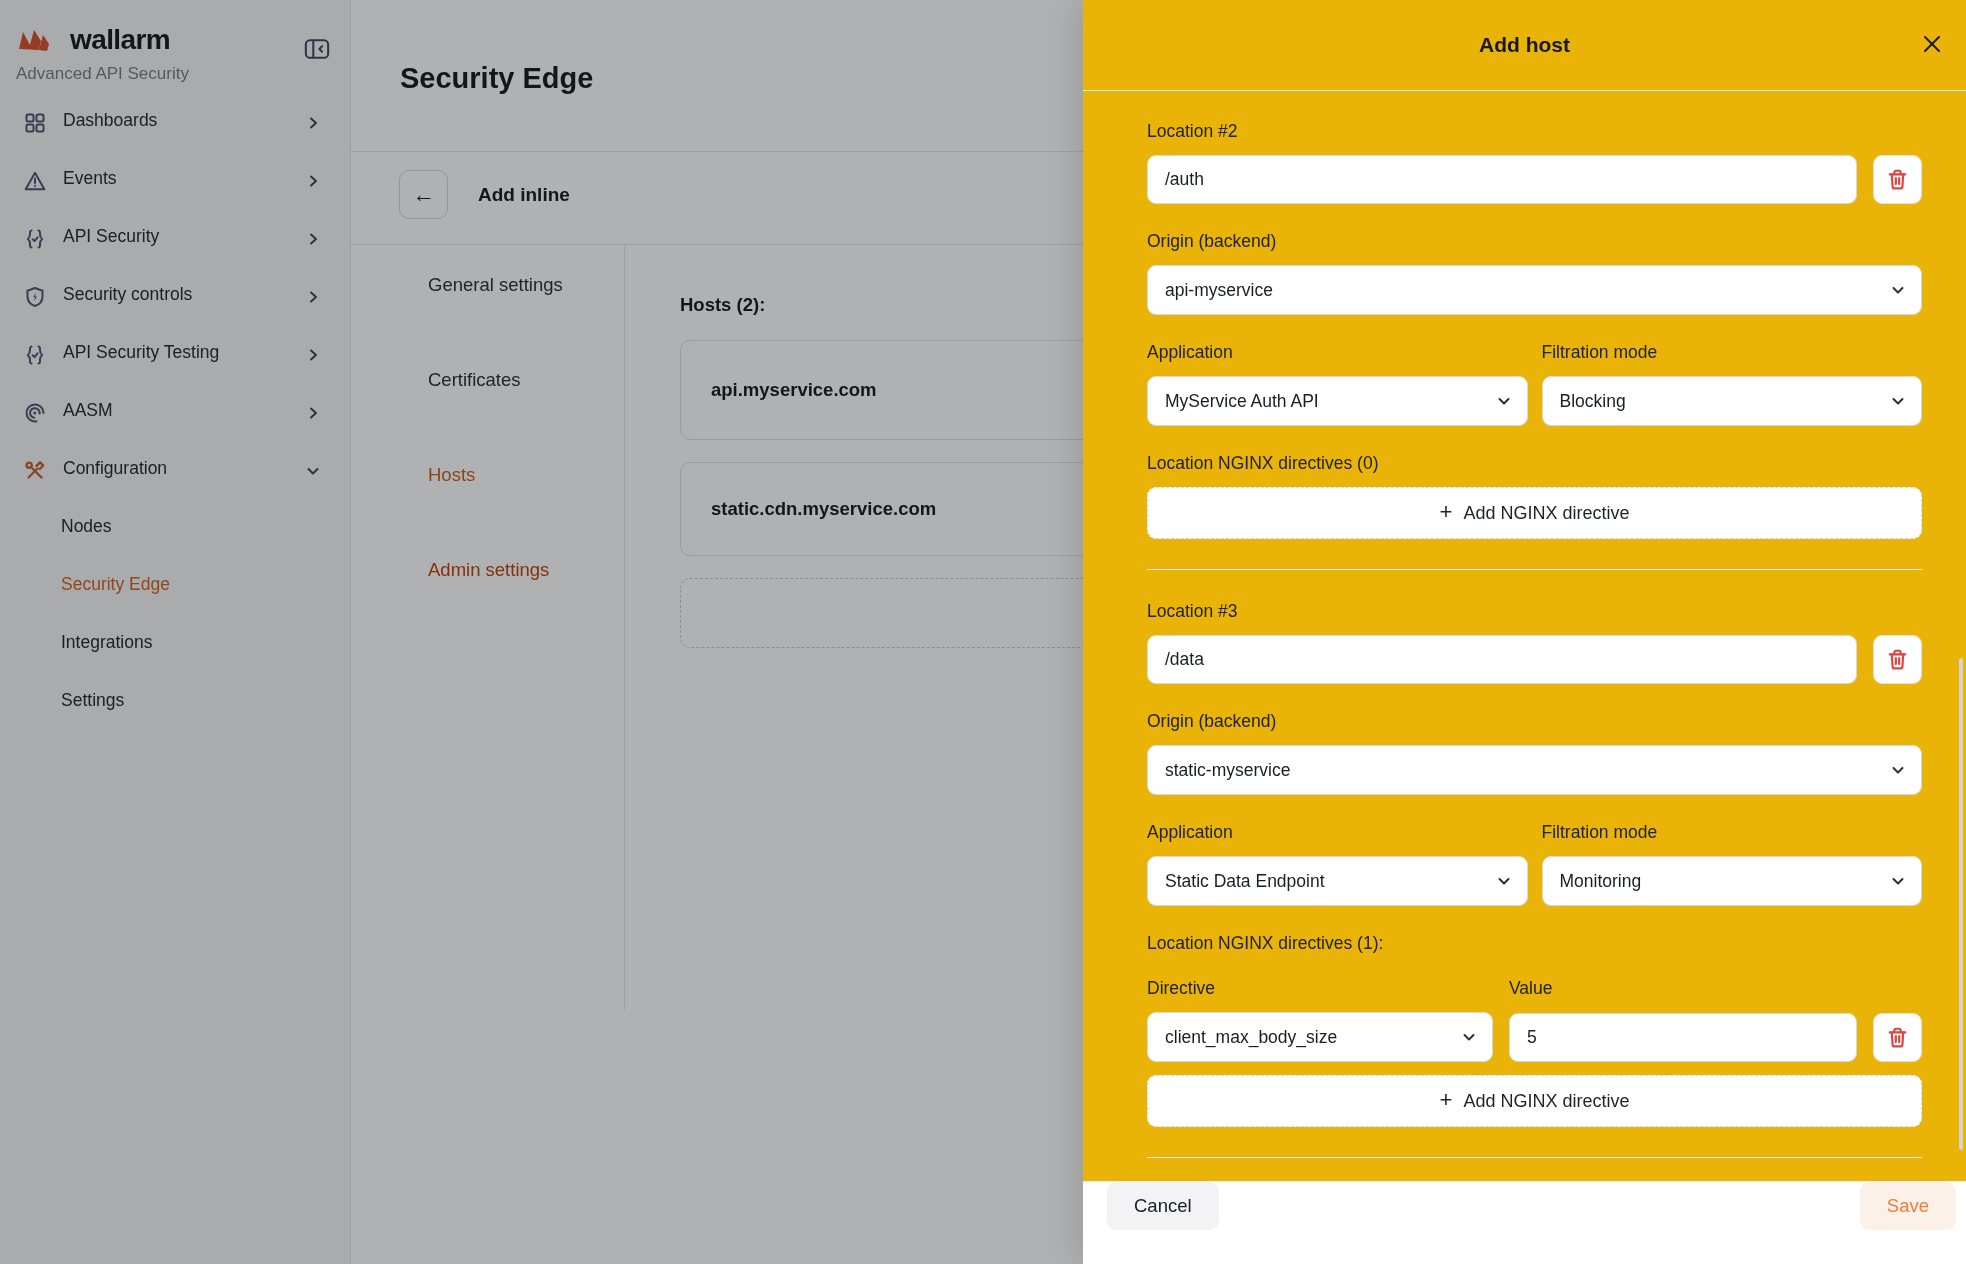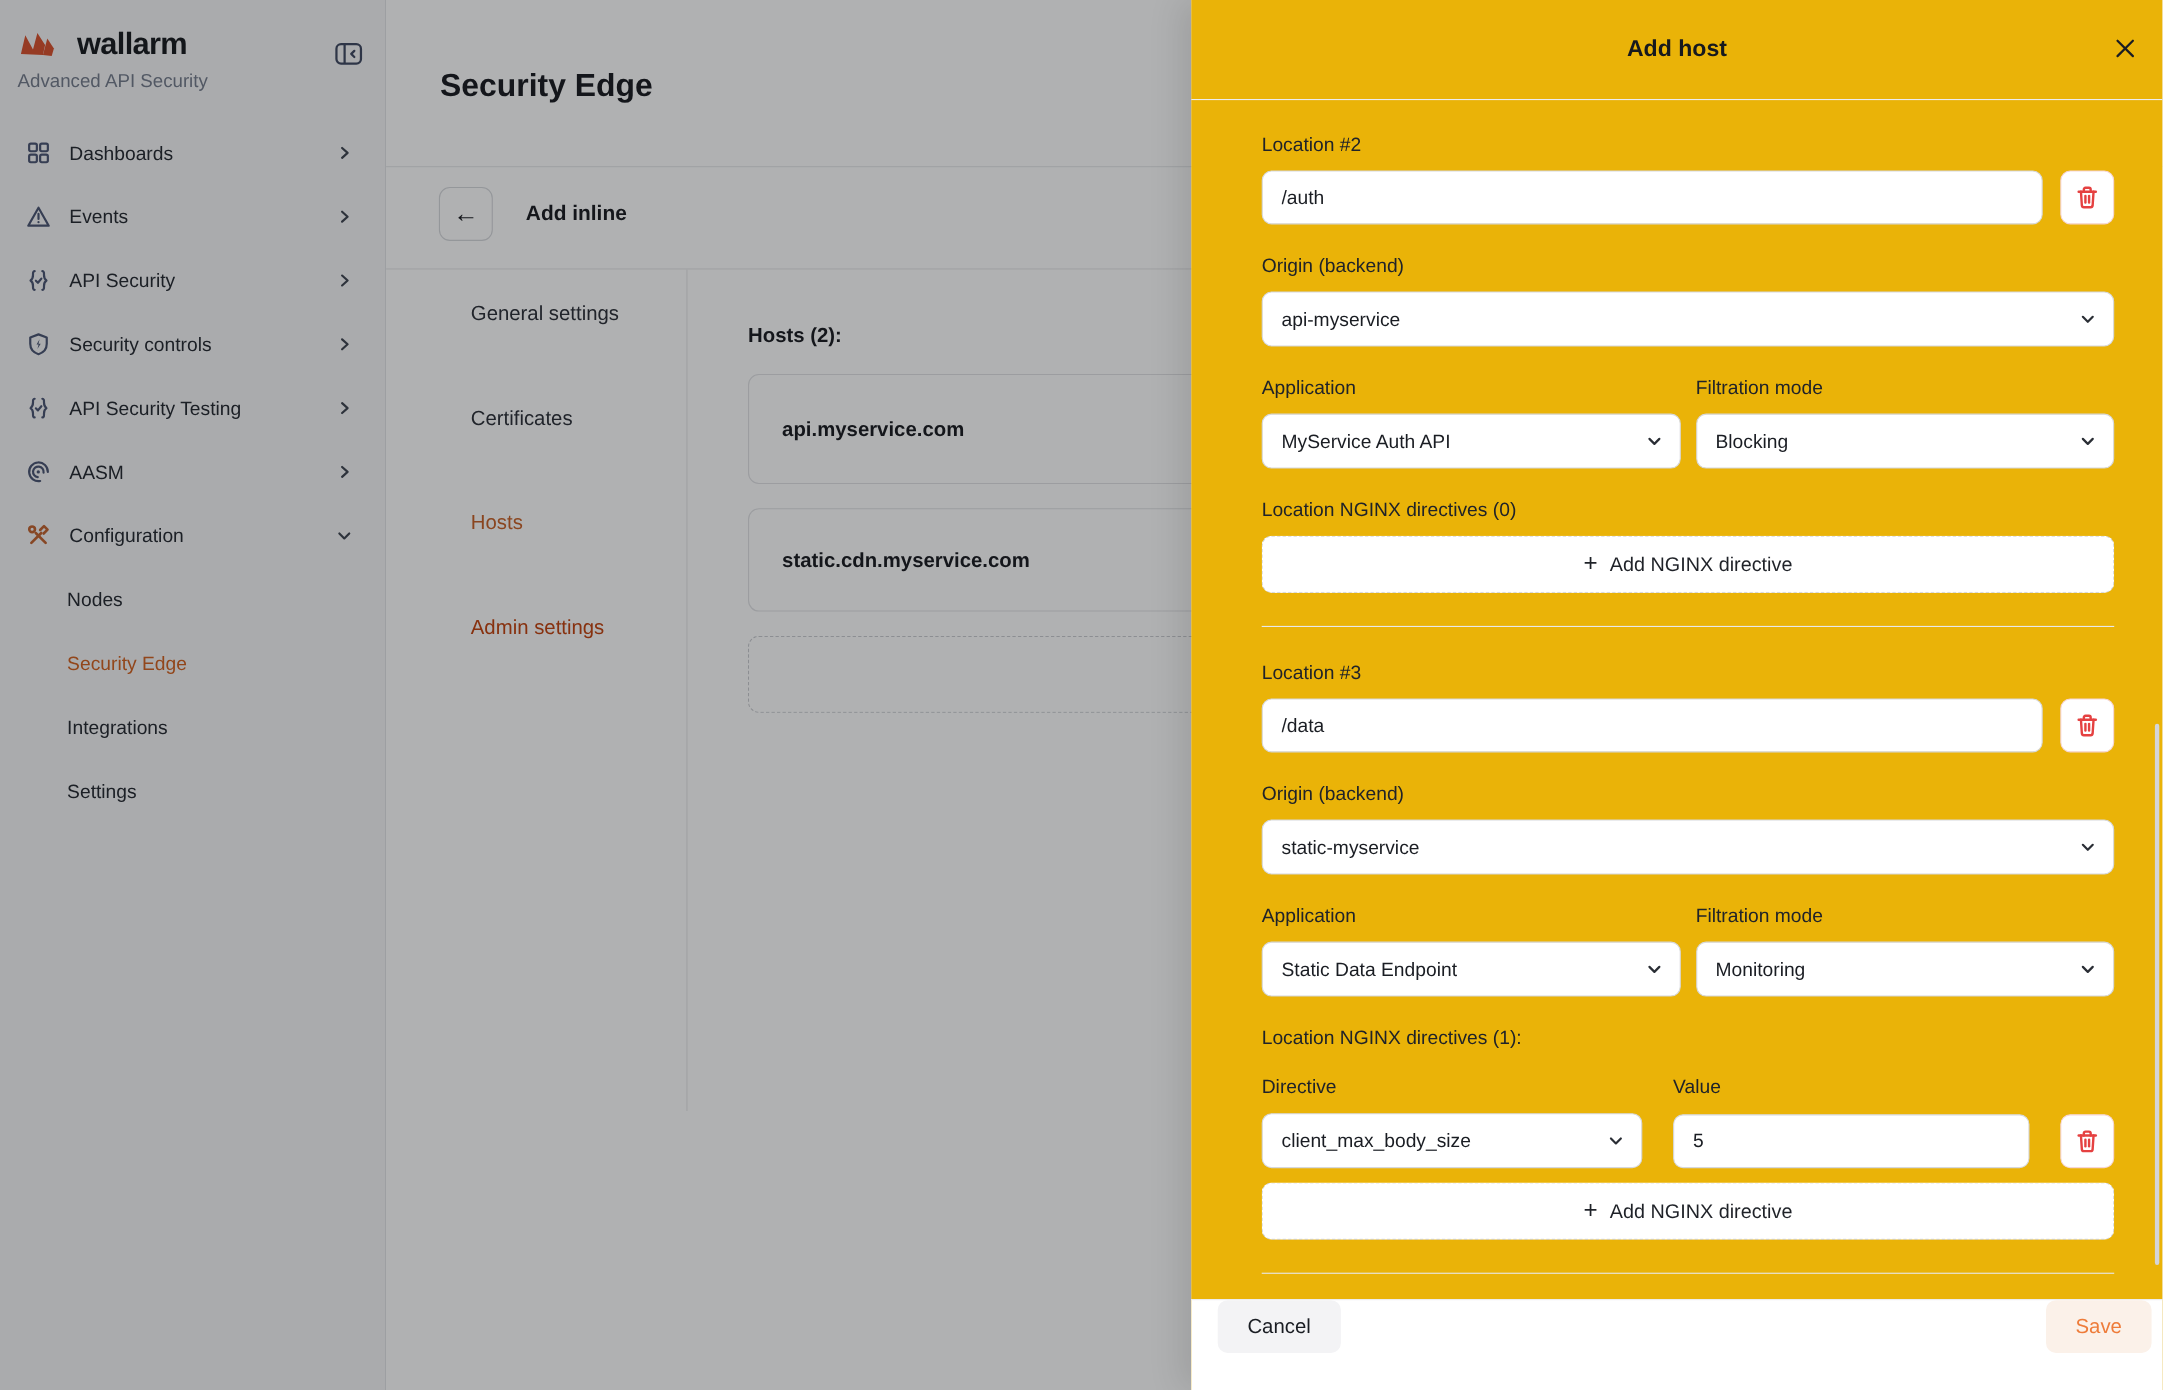--- a/index.html
+++ b/index.html
@@ -10,21 +10,21 @@
   
   .sidebar { position:absolute; left:0; top:0; width:351px; height:100%;
     background:#f7f7f8; border-right:1px solid #e3e4e7; z-index:1; }
   .brand { padding:24px 18px 0 16px; position:relative; }
   .brand-row { display:flex; align-items:center; gap:10px; }
   .brand-name { font-size:28px; font-weight:700; color:#16181d; letter-spacing:-0.6px; }
   .brand-sub { font-size:17px; color:#737b8b; margin-top:8px; }
   .collapse-btn { position:absolute; top:34px; right:16px; width:34px; height:30px;
     background:none; border:none; display:flex; align-items:center; justify-content:center; cursor:pointer; }
   .nav { margin-top:26px; }
-  .nav-item { display:flex; align-items:center; height:58px; padding:0 24px 0 22px;
+  .nav-item { display:flex; height:58px; padding:0 24px 0 22px;
     gap:15px; font-size:17.5px; color:#23272f; cursor:pointer; }
   .nav-item .chev { margin-left:auto; display:flex; }
   .nav-item.sub { padding-left:61px; }
   .nav-item.sub.active { color:#d2601f; }
   .icon { display:flex; align-items:center; justify-content:center; width:26px; height:26px; flex:0 0 26px; }
 
   
   .main { position:absolute; left:351px; top:0; right:0; height:100%; background:#fff; z-index:1; }
   .page-title { position:absolute; left:49px; top:62px; font-size:29px; font-weight:600; color:#17191e; }
   .hdiv { position:absolute; left:0; right:0; height:1px; background:#e7e8ea; }
@@ -72,21 +72,21 @@
   .trash-btn { width:49px; height:49px; flex:0 0 49px; border:1px solid #f6d6d6; border-radius:9px;
     background:#fff; display:flex; align-items:center; justify-content:center; cursor:pointer; }
   .two-col { display:flex; gap:14px; }
   .two-col .col { flex:1; }
   .dashed-btn { width:100%; height:52px; border:1px dashed #d7d9de; border-radius:9px; background:#fff;
     display:flex; align-items:center; justify-content:center; gap:11px; font-size:18px; color:#1f2228;
     font-family:"Liberation Sans", sans-serif; cursor:pointer; }
   .dashed-btn .plus { font-size:22px; font-weight:400; line-height:1; margin-top:-2px; }
   .section-divider { height:1px; background:#e8e9eb; margin-top:30px; }
   .section-divider + .f-label { margin-top:30px; }
-  .dir-grid { display:grid; grid-template-columns:346px 1fr 49px; gap:28px; align-items:center; }
+  .dir-grid { display:grid; grid-template-columns:346px 1fr 49px; gap:16px; align-items:center; }
   .dir-grid.labels { margin:24px 0 13px; }
   .dir-grid.labels span { font-size:17.5px; color:#202329; }
   .drawer-footer { position:absolute; bottom:0; left:0; right:0; height:83px; background:#fff;
     border-top:1px solid #ececee; display:flex; align-items:flex-start; justify-content:space-between;
     padding:0 10px 0 24px; }
   .btn { border:none; border-radius:9px; padding:13px 27px; font-size:18.5px;
     font-family:"Liberation Sans", sans-serif; cursor:pointer; }
   .btn-cancel { background:#f3f3f5; color:#1a1d23; }
   .btn-save { background:#fbf1e9; color:#ee7c3a; }
   .scroll-thumb { position:absolute; right:3px; top:658px; width:4px; height:492px;

